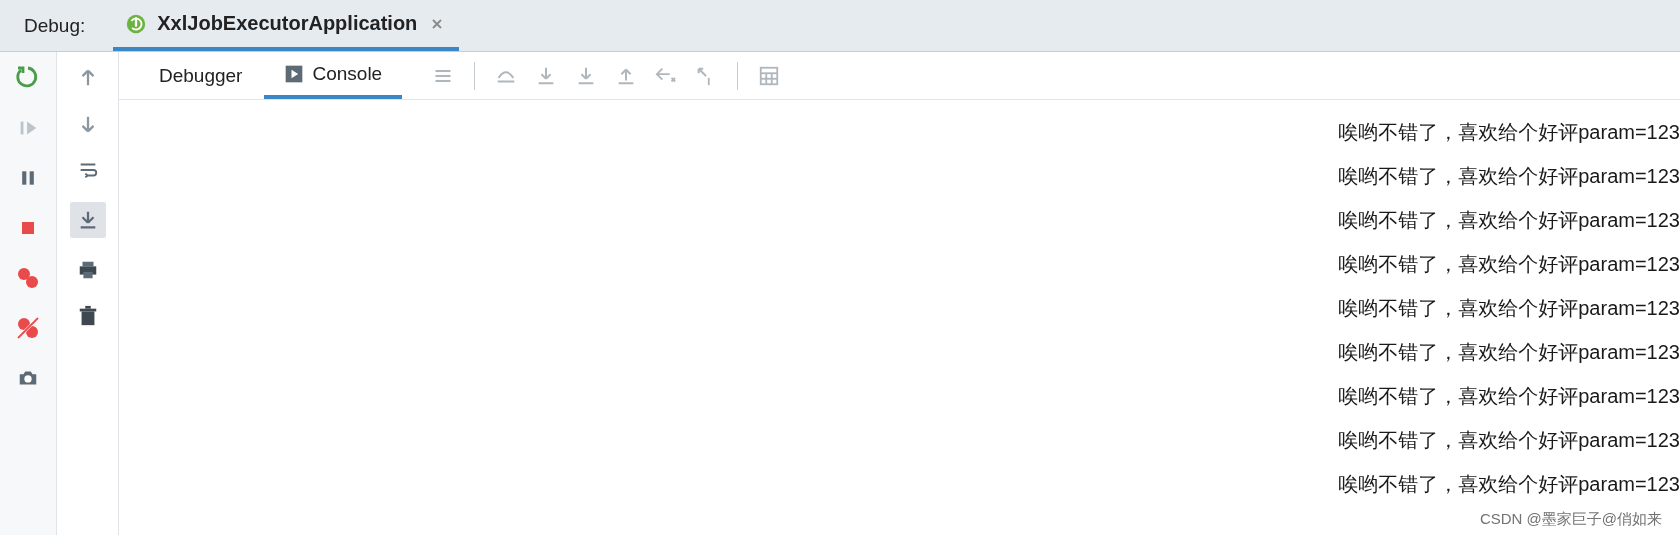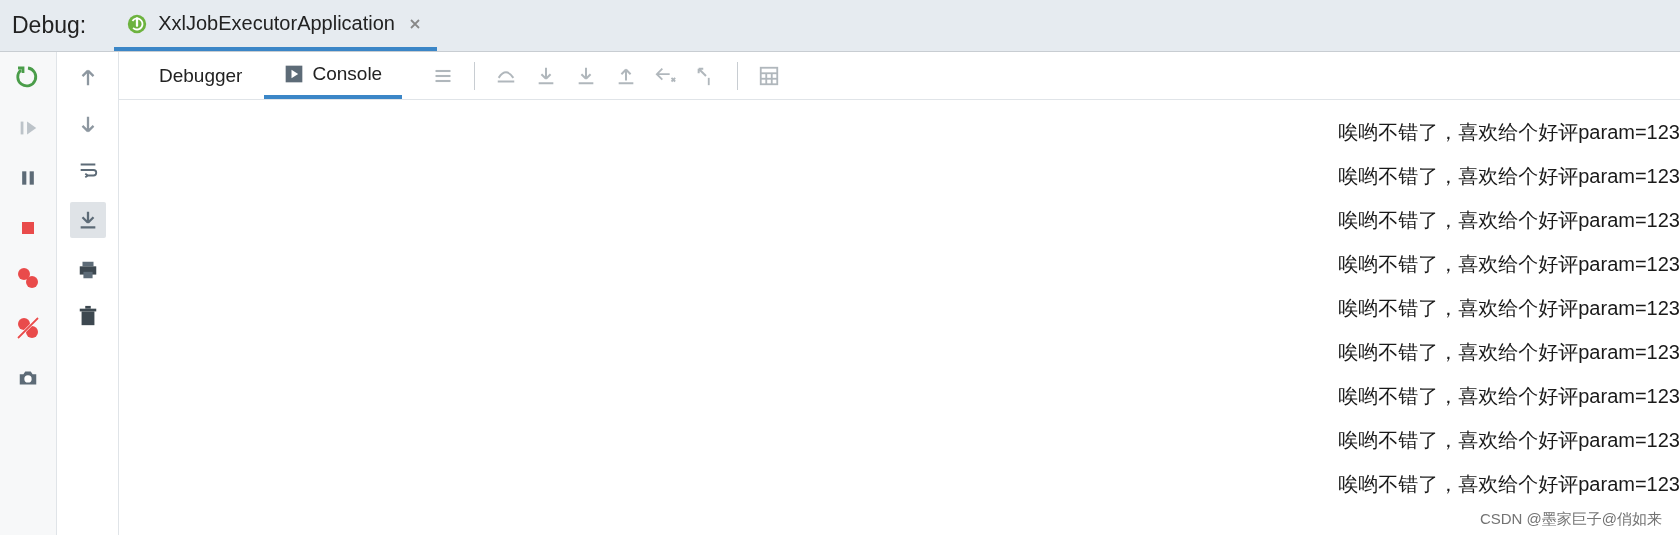--- a/index.html
+++ b/index.html
@@ -14,36 +14,38 @@
     }
     .top-bar {
       height: 52px;
       background: #e6ebf0;
       border-bottom: 1px solid #c8cdd2;
       display: flex;
       align-items: stretch;
       padding-left: 12px;
     }
     .debug-label {
-      font-size: 23px;
+      font-size: 19px;
       color: #222;
       display: flex;
       align-items: center;
       padding-right: 28px;
+      margin-left: 12px;
     }
     .run-tab {
       display: flex;
       align-items: center;
       border-bottom: 4px solid #3b86c7;
       padding: 0 12px;
       gap: 10px;
     }
     .run-tab-title {
       font-size: 20px;
       color: #222;
+      font-weight: bold;
     }
     .close-x {
       color: #888;
       font-size: 16px;
       padding: 0 4px;
     }
     .main-area {
       display: flex;
       height: calc(100% - 52px);
     }

